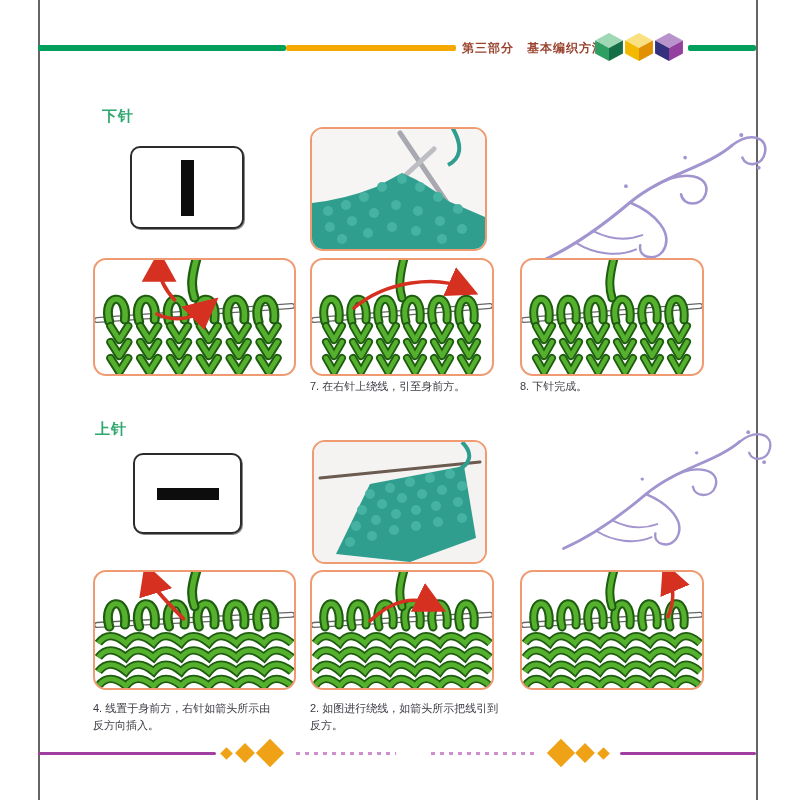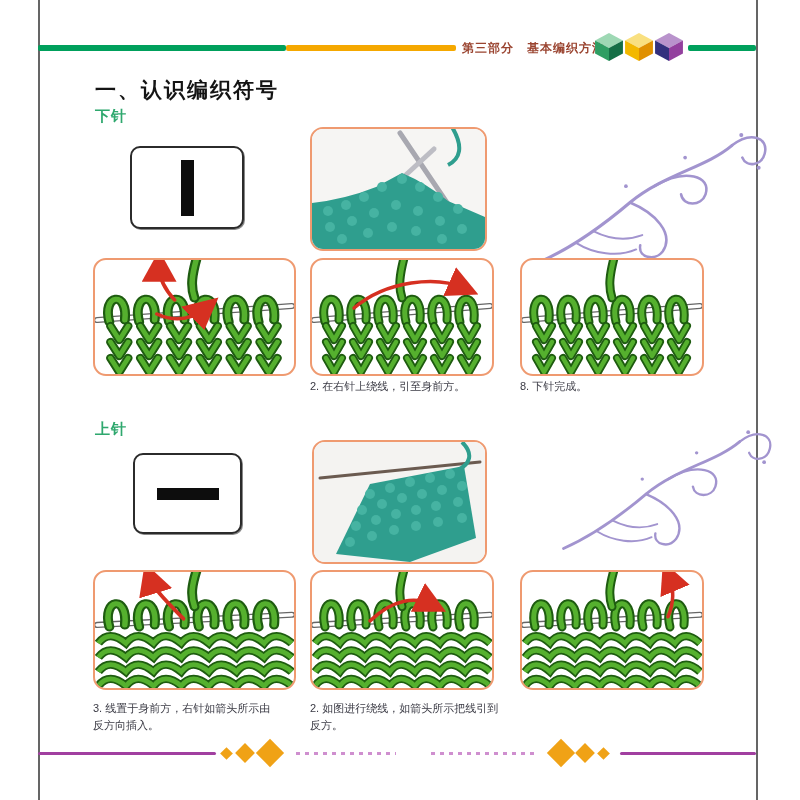--- a/index.html
+++ b/index.html
@@ -134,23 +134,22 @@
     <use href="#cube" style="--c-top:#9ed8b4;--c-left:#2f9e63;--c-right:#156f46"></use>
   </svg>
   <svg class="abs" style="left:624px;top:32px" width="30" height="30" viewBox="0 0 26 28">
     <use href="#cube" style="--c-top:#f9e080;--c-left:#f3b800;--c-right:#e09000"></use>
   </svg>
   <svg class="abs" style="left:654px;top:32px" width="30" height="30" viewBox="0 0 26 28">
     <use href="#cube" style="--c-top:#b993cc;--c-left:#33307e;--c-right:#93409e"></use>
   </svg>
   <div class="hline" style="left:688px;top:45px;width:68px;background:var(--header-green)"></div>
 
-  <div class="title" style="left:95px;top:76px">一、认识编织符号</div>
-
-  <div class="sec-label" style="left:95px;top:107px">下针</div>
+
+  <div class="sec-label" style="left:102px;top:107px">下针</div>
 
   <div class="sym-box" style="left:130px;top:146px;width:110px;height:79px">
     <div class="bar-v"></div>
   </div>
 
   <div class="panel" style="left:310px;top:127px;width:173px;height:120px">
     <svg viewBox="0 0 173 120" preserveAspectRatio="none">
       <rect width="173" height="120" fill="#f6f5f3"></rect>
       <path d="M88 4 L146 90" stroke="#a8a8b0" stroke-width="5" stroke-linecap="round"></path>
       <path d="M122 20 L72 66" stroke="#bdbdc4" stroke-width="5" stroke-linecap="round"></path>
@@ -197,21 +196,21 @@
       <use href="#fab-knit"></use>
       <path class="arrow" d="M42 48 C75 20 125 16 152 28" marker-end="url(#ah)"></path>
     </svg>
   </div>
   <div class="panel" style="left:520px;top:258px;width:180px;height:114px">
     <svg viewBox="0 0 180 114" preserveAspectRatio="none">
       <use href="#fab-knit"></use>
     </svg>
   </div>
 
-  <div class="caption" style="left:310px;top:378px;width:195px">2. 在右针上绕线，引至身前方。</div>
+  <div class="caption" style="left:310px;top:378px;width:195px">7. 在右针上绕线，引至身前方。</div>
   <div class="caption" style="left:520px;top:378px;width:190px">8. 下针完成。</div>
 
   <div class="sec-label" style="left:95px;top:420px">上针</div>
 
   <div class="sym-box" style="left:133px;top:453px;width:105px;height:77px">
     <div class="bar-h"></div>
   </div>
 
   <div class="panel" style="left:312px;top:440px;width:171px;height:120px">
     <svg viewBox="0 0 171 120" preserveAspectRatio="none">
@@ -263,21 +262,21 @@
       <path class="arrow" d="M58 48 C82 26 104 24 120 32" marker-end="url(#ah)"></path>
     </svg>
   </div>
   <div class="panel" style="left:520px;top:570px;width:180px;height:116px">
     <svg viewBox="0 0 180 114" preserveAspectRatio="none">
       <use href="#fab-purl"></use>
       <path class="arrow" d="M146 44 C152 30 152 16 147 4" marker-end="url(#ah)"></path>
     </svg>
   </div>
 
-  <div class="caption" style="left:93px;top:700px;width:188px">3. 线置于身前方，右针如箭头所示由反方向插入。</div>
+  <div class="caption" style="left:93px;top:700px;width:188px">4. 线置于身前方，右针如箭头所示由反方向插入。</div>
   <div class="caption" style="left:310px;top:700px;width:190px">2. 如图进行绕线，如箭头所示把线引到反方。</div>
 
   <div class="dline" style="left:38px;top:752px;width:178px"></div>
   <div class="diamond" style="left:222px;top:749px;width:9px;height:9px"></div>
   <div class="diamond" style="left:238px;top:746px;width:14px;height:14px"></div>
   <div class="diamond" style="left:260px;top:743px;width:20px;height:20px"></div>
   <div class="dots" style="left:296px;top:752px;width:100px"></div>
   <div class="dots" style="left:431px;top:752px;width:104px"></div>
   <div class="diamond" style="left:551px;top:743px;width:20px;height:20px"></div>
   <div class="diamond" style="left:578px;top:746px;width:14px;height:14px"></div>

